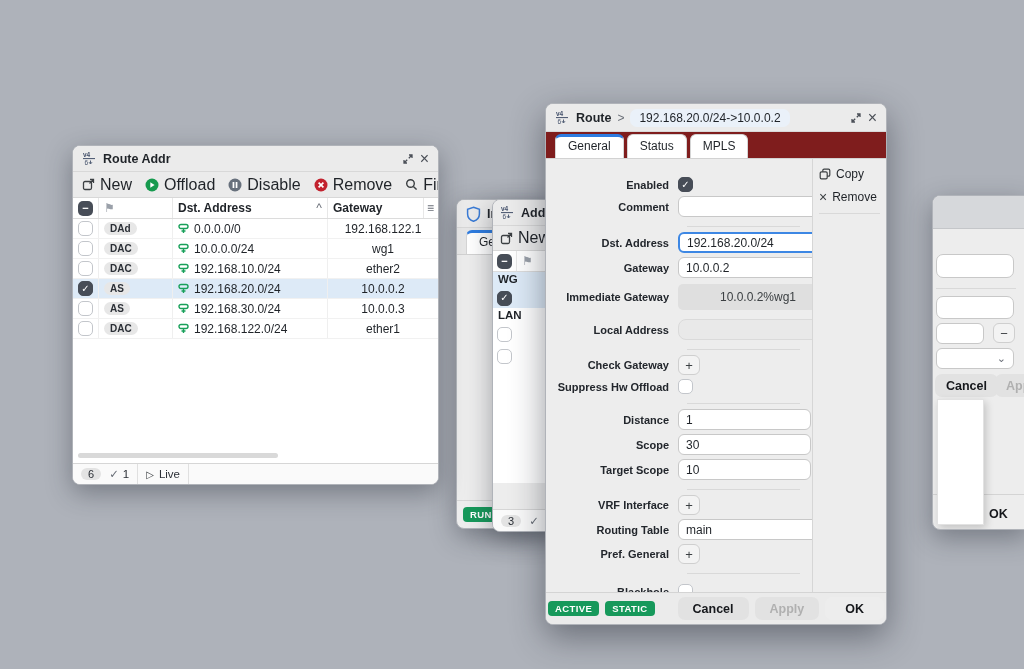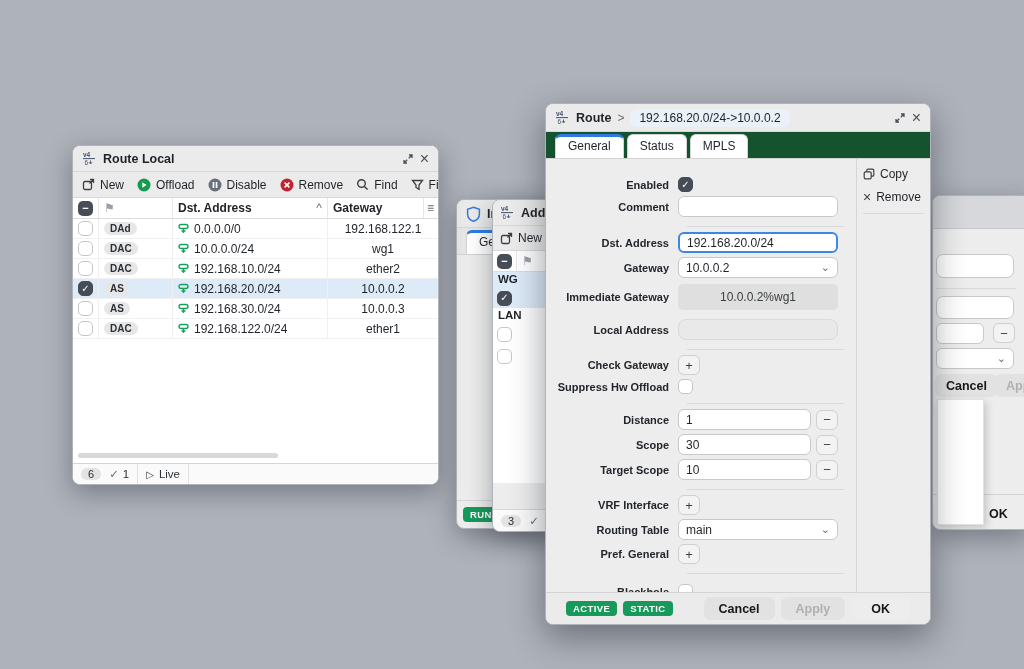--- a/index.html
+++ b/index.html
@@ -11,21 +11,21 @@
 
   
   .titlebar { height:26px; display:flex; align-items:center; gap:6px; padding:0 9px;
               background:#ebebeb; border-bottom:1px solid #d8d8d8; }
   .titlebar .title { font-size:12.5px; font-weight:bold; white-space:nowrap; }
   .win-icon { width:15px; height:15px; flex:0 0 auto; }
   .tb-glyph { color:#4a4f57; font-size:14px; line-height:1; cursor:default; }
   .spacer { flex:1; }
 
   .toolbar { height:26px; display:flex; align-items:center; gap:13px; padding:0 9px;
-             background:#ebebeb; border-bottom:1px solid #d8d8d8; font-size:12px; white-space:nowrap; }
+             background:#ebebeb; border-bottom:1px solid #d8d8d8; font-size:16px; white-space:nowrap; }
   .tool-btn { display:flex; align-items:center; gap:5px; color:#1f2328; }
 
   
   .tbl { background:#fff; font-size:12px; }
   .tbl-head { display:grid; grid-template-columns:26px 74px 155px 1fr 14px; align-items:center;
               height:21px; font-weight:bold; border-bottom:1px solid #dcdcdc; background:#fff; }
   .tbl-head > div { padding:0 5px; height:100%; display:flex; align-items:center; border-right:1px solid #e7e7e7; }
   .tbl-head > div:last-child { border-right:none; }
   .tbl-row { display:grid; grid-template-columns:26px 74px 155px 1fr; align-items:center; height:20px;
              border-bottom:1px solid #f1f1f1; }
@@ -46,21 +46,21 @@
 
   .statusbar { position:absolute; left:0; right:0; bottom:0; height:21px; background:#fafafa;
                border-top:1px solid #d6d6d6; display:flex; align-items:center; gap:8px;
                padding:0 8px; font-size:11.5px; color:#2b2f36; }
   .countpill { background:#e3e3e3; border-radius:8px; padding:0 7px; font-size:11px; }
   .vsep { width:1px; height:100%; background:#e0e0e0; }
 
   .hscroll { position:absolute; left:5px; bottom:26px; width:200px; height:5px; border-radius:3px; background:#d9d9d9; }
 
   
-  .tabrow { height:27px; background:#14532d; border-bottom:1px solid #d2d2d2; display:flex;
+  .tabrow { height:27px; background:#7f1d1d; border-bottom:1px solid #d2d2d2; display:flex;
             align-items:flex-end; gap:3px; padding:0 9px; }
   .tab { background:#fff; border:1px solid #d5d5d5; border-bottom:none; border-radius:6px 6px 0 0;
          font-size:12px; padding:4px 12px 5px; color:#1f2328; }
   .tab.active { border-top:3px solid #2e7ce0; padding-top:2px; font-weight:normal; }
 
   .dlg-body { display:flex; height:435px; }
   .form-col { flex:1; padding:10px 12px 0 0; overflow:hidden; }
   .frow { display:flex; align-items:center; margin-top:4px; }
   .flabel { width:132px; text-align:right; font-size:11px; font-weight:600; color:#22262c; padding-right:9px; flex:0 0 auto; }
   .fctrl { display:flex; align-items:center; gap:5px; }
@@ -76,21 +76,21 @@
   .graybox { height:26px; width:160px; background:#dfdfdf; border-radius:5px; display:flex;
              align-items:center; justify-content:center; font-size:12px; color:#3c4043; }
   .minibtn { width:22px; height:20px; background:#f3f3f3; border:1px solid #cfcfcf; border-radius:6px;
              display:inline-flex; align-items:center; justify-content:center; font-size:13px; color:#3c4043; }
 
   .side-col { width:74px; border-left:1px solid #d6d6d6; padding:8px 6px; font-size:12px; }
   .side-act { display:flex; align-items:center; gap:5px; margin-bottom:9px; color:#1f2328; }
   .side-div { border-top:1px solid #d9d9d9; margin-top:2px; }
 
   .dlg-bottom { position:absolute; left:0; right:0; bottom:0; height:32px; border-top:1px solid #d4d4d4;
-                background:#ebebeb; display:flex; align-items:center; gap:6px; padding:0 20px; }
+                background:#ebebeb; display:flex; align-items:center; gap:6px; padding:0 2px; }
   .btn { background:#e2e2e2; border-radius:7px; height:23px; padding:0 15px; font-size:12.5px; font-weight:bold;
          color:#16181c; display:inline-flex; align-items:center; justify-content:center; }
   .btn.disabled { color:#b0b0b0; }
   .btn.ok { background:#ededed; }
 
   svg { display:block; }
 </style>
 </head>
 <body>
 
@@ -204,21 +204,21 @@
 <div class="window" style="left:72px; top:145px; width:367px; height:340px; z-index:3; background:#fff;">
   <div class="titlebar">
     <span class="win-icon">
       <svg width="14" height="14" viewBox="0 0 14 14">
           <text x="1" y="6.3" font-size="6.5" font-weight="bold" fill="#44516b">v4</text>
           <line x1="1" y1="7.6" x2="13" y2="7.6" stroke="#44516b" stroke-width="1"></line>
           <text x="2.5" y="13.6" font-size="6.5" fill="#44516b">6</text>
           <path d="M8.5 9.5 v3 M7 11.2 l1.5 1.8 1.5-1.8" fill="none" stroke="#44516b" stroke-width="0.9"></path>
         </svg>
     </span>
-    <span class="title">Route Local</span>
+    <span class="title">Route Addr</span>
     <span class="spacer"></span>
     <span>
       <svg width="12" height="12" viewBox="0 0 12 12">
           <path d="M7 2 h3 v3 M10 2 L6.8 5.2 M5 10 H2 V7 M2 10 L5.2 6.8" fill="none" stroke="#4a4f57" stroke-width="1.3"></path>
         </svg>
     </span>
     <span class="tb-glyph" style="font-size:16px;">×</span>
   </div>
   <div class="toolbar">
     <span class="tool-btn">
@@ -438,21 +438,21 @@
     </span>
     <span class="vsep"></span>
     <span style="display:flex; align-items:center; gap:5px;">
       <span style="font-size:10px; color:#3c4043;">▷</span>
       <span>Live</span>
     </span>
     <span class="vsep"></span>
   </div>
 </div>
 
-<div class="window" style="left:545px; top:103px; width:386px; height:522px; z-index:5; box-shadow:0 12px 34px rgba(25,29,40,.45);">
+<div class="window" style="left:545px; top:103px; width:342px; height:522px; z-index:5; box-shadow:0 12px 34px rgba(25,29,40,.45);">
   <div class="titlebar" style="height:28px;">
     <span class="win-icon">
       <svg width="14" height="14" viewBox="0 0 14 14">
           <text x="1" y="6.3" font-size="6.5" font-weight="bold" fill="#44516b">v4</text>
           <line x1="1" y1="7.6" x2="13" y2="7.6" stroke="#44516b" stroke-width="1"></line>
           <text x="2.5" y="13.6" font-size="6.5" fill="#44516b">6</text>
           <path d="M8.5 9.5 v3 M7 11.2 l1.5 1.8 1.5-1.8" fill="none" stroke="#44516b" stroke-width="0.9"></path>
         </svg>
     </span>
     <span class="title">Route</span>

